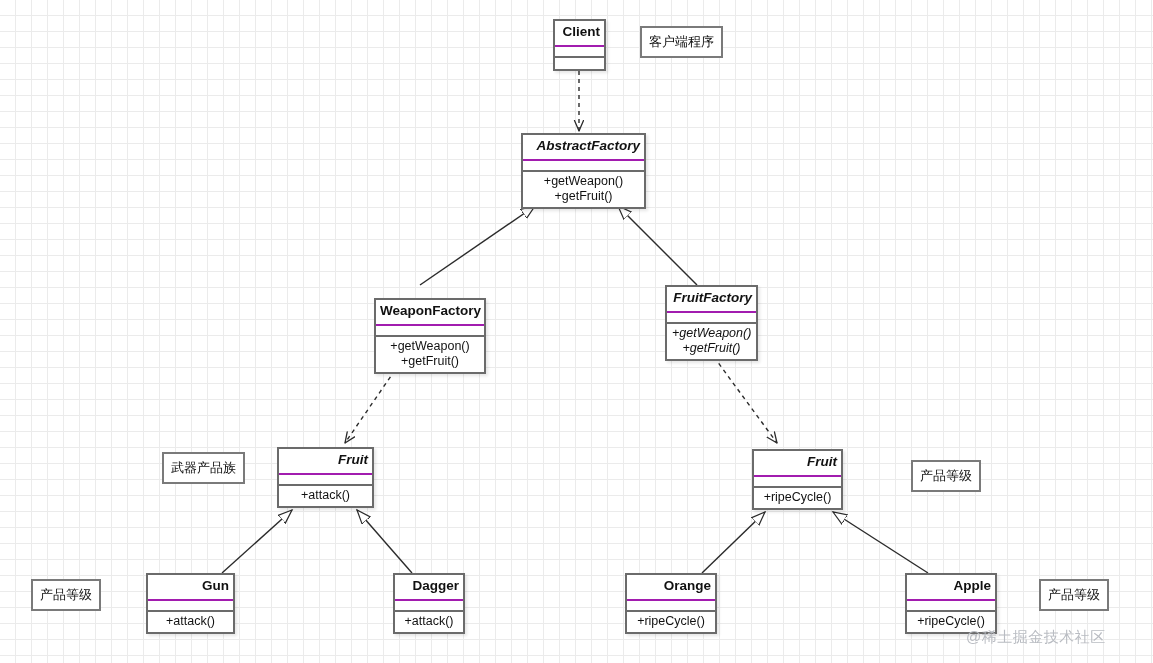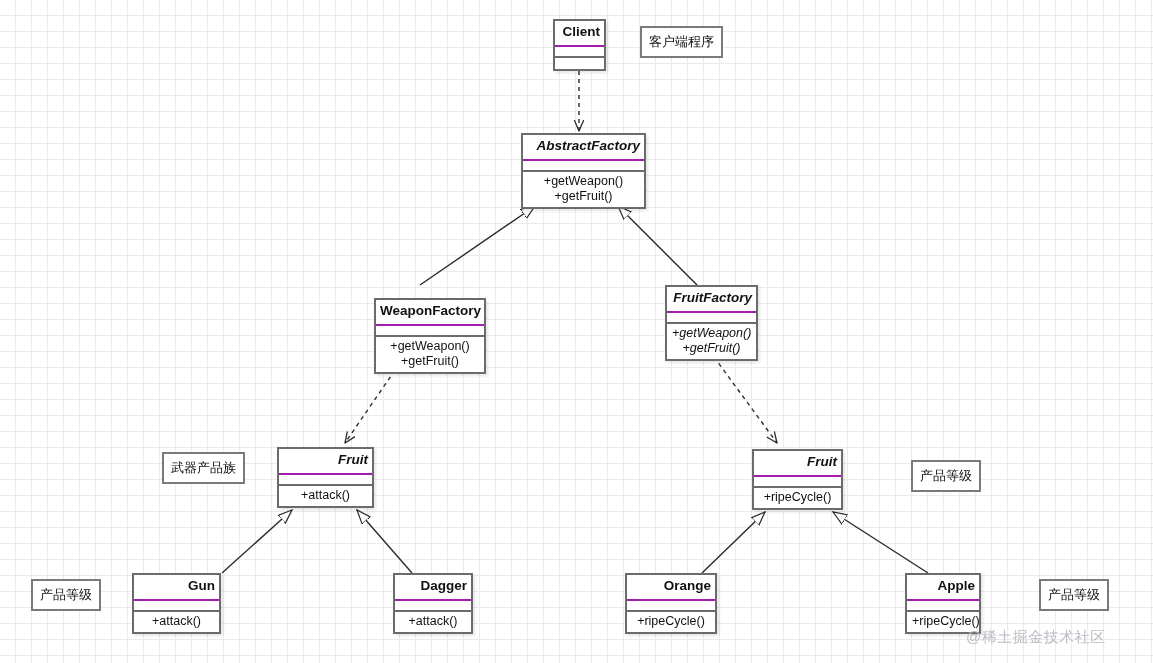--- a/index.html
+++ b/index.html
@@ -171,45 +171,45 @@
   </div>
 
   <div class="uml-class" style="left:752px; top:449px; width:91px;">
     <div class="uml-title abstract">Fruit</div>
     <div class="uml-attrs"></div>
     <div class="uml-methods">
       <div class="m">+ripeCycle()</div>
     </div>
   </div>
 
-  <div class="uml-class" style="left:132px; top:573px; width:89px;">
+  <div class="uml-class" style="left:146px; top:573px; width:89px;">
     <div class="uml-title">Gun</div>
     <div class="uml-attrs"></div>
     <div class="uml-methods">
       <div class="m">+attack()</div>
     </div>
   </div>
 
-  <div class="uml-class" style="left:393px; top:573px; width:80px;">
+  <div class="uml-class" style="left:393px; top:573px; width:72px;">
     <div class="uml-title">Dagger</div>
     <div class="uml-attrs"></div>
     <div class="uml-methods">
       <div class="m">+attack()</div>
     </div>
   </div>
 
   <div class="uml-class" style="left:625px; top:573px; width:92px;">
     <div class="uml-title">Orange</div>
     <div class="uml-attrs"></div>
     <div class="uml-methods">
       <div class="m">+ripeCycle()</div>
     </div>
   </div>
 
-  <div class="uml-class" style="left:905px; top:573px; width:76px;">
+  <div class="uml-class" style="left:905px; top:573px; width:92px;">
     <div class="uml-title">Apple</div>
     <div class="uml-attrs"></div>
     <div class="uml-methods">
       <div class="m">+ripeCycle()</div>
     </div>
   </div>
 
   <div class="note-box" style="left:640px; top:26px;">客户端程序</div>
 
   <div class="note-box" style="left:162px; top:452px;">武器产品族</div>

